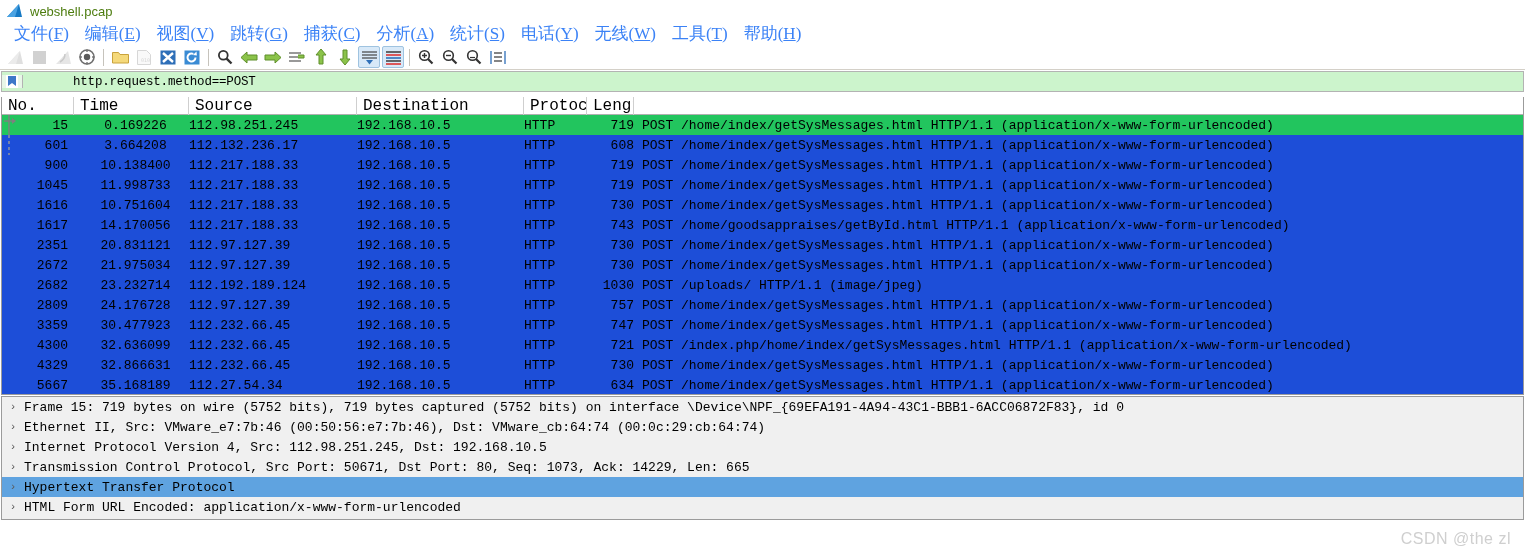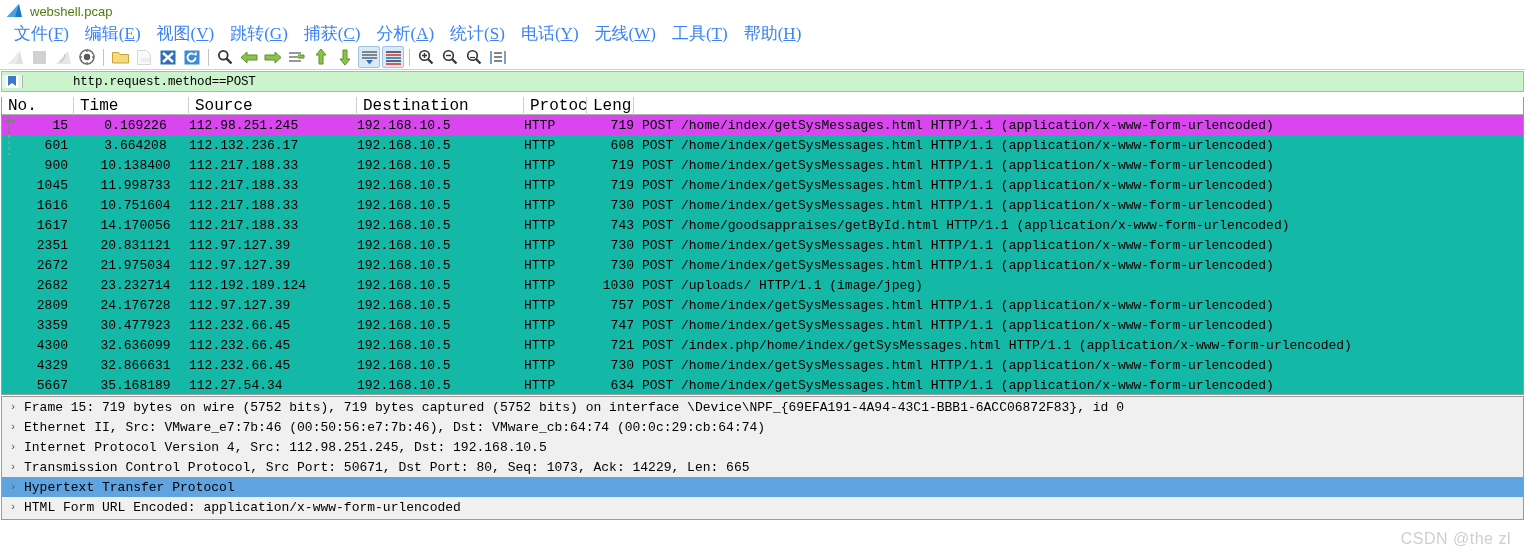--- a/index.html
+++ b/index.html
@@ -76,23 +76,23 @@
     font-family: "Liberation Mono", monospace; font-size: 16px; color: #000;
   }
   .col-headers .ch {
     display: flex; align-items: center; padding-left: 6px;
     border-right: 1px solid #cfcfcf; height: 18px; white-space: nowrap;
     overflow: hidden;
   }
   .rows { font-family: "Liberation Mono", monospace; font-size: 13px; color: #000; }
   .prow {
     display: flex; height: 20px; align-items: center;
-    background: #14b8a6; white-space: nowrap;
-  }
-  .prow.selected { background: #d946ef; }
+    background: #1d4ed8; white-space: nowrap;
+  }
+  .prow.selected { background: #22c55e; }
   .c-marker { width: 16px; height: 20px; position: relative; flex: none; }
   .c-no   { width: 56px; text-align: right; padding-right: 6px; flex: none; }
   .c-time { width: 115px; text-align: center; padding-left: 8px; flex: none; }
   .c-src  { width: 168px; padding-left: 0px; flex: none; }
   .c-dst  { width: 167px; flex: none; }
   .c-prot { width: 63px; flex: none; }
   .c-len  { width: 47px; text-align: right; flex: none; }
   .c-info { padding-left: 8px; flex: 1; overflow: hidden; }
 
   

